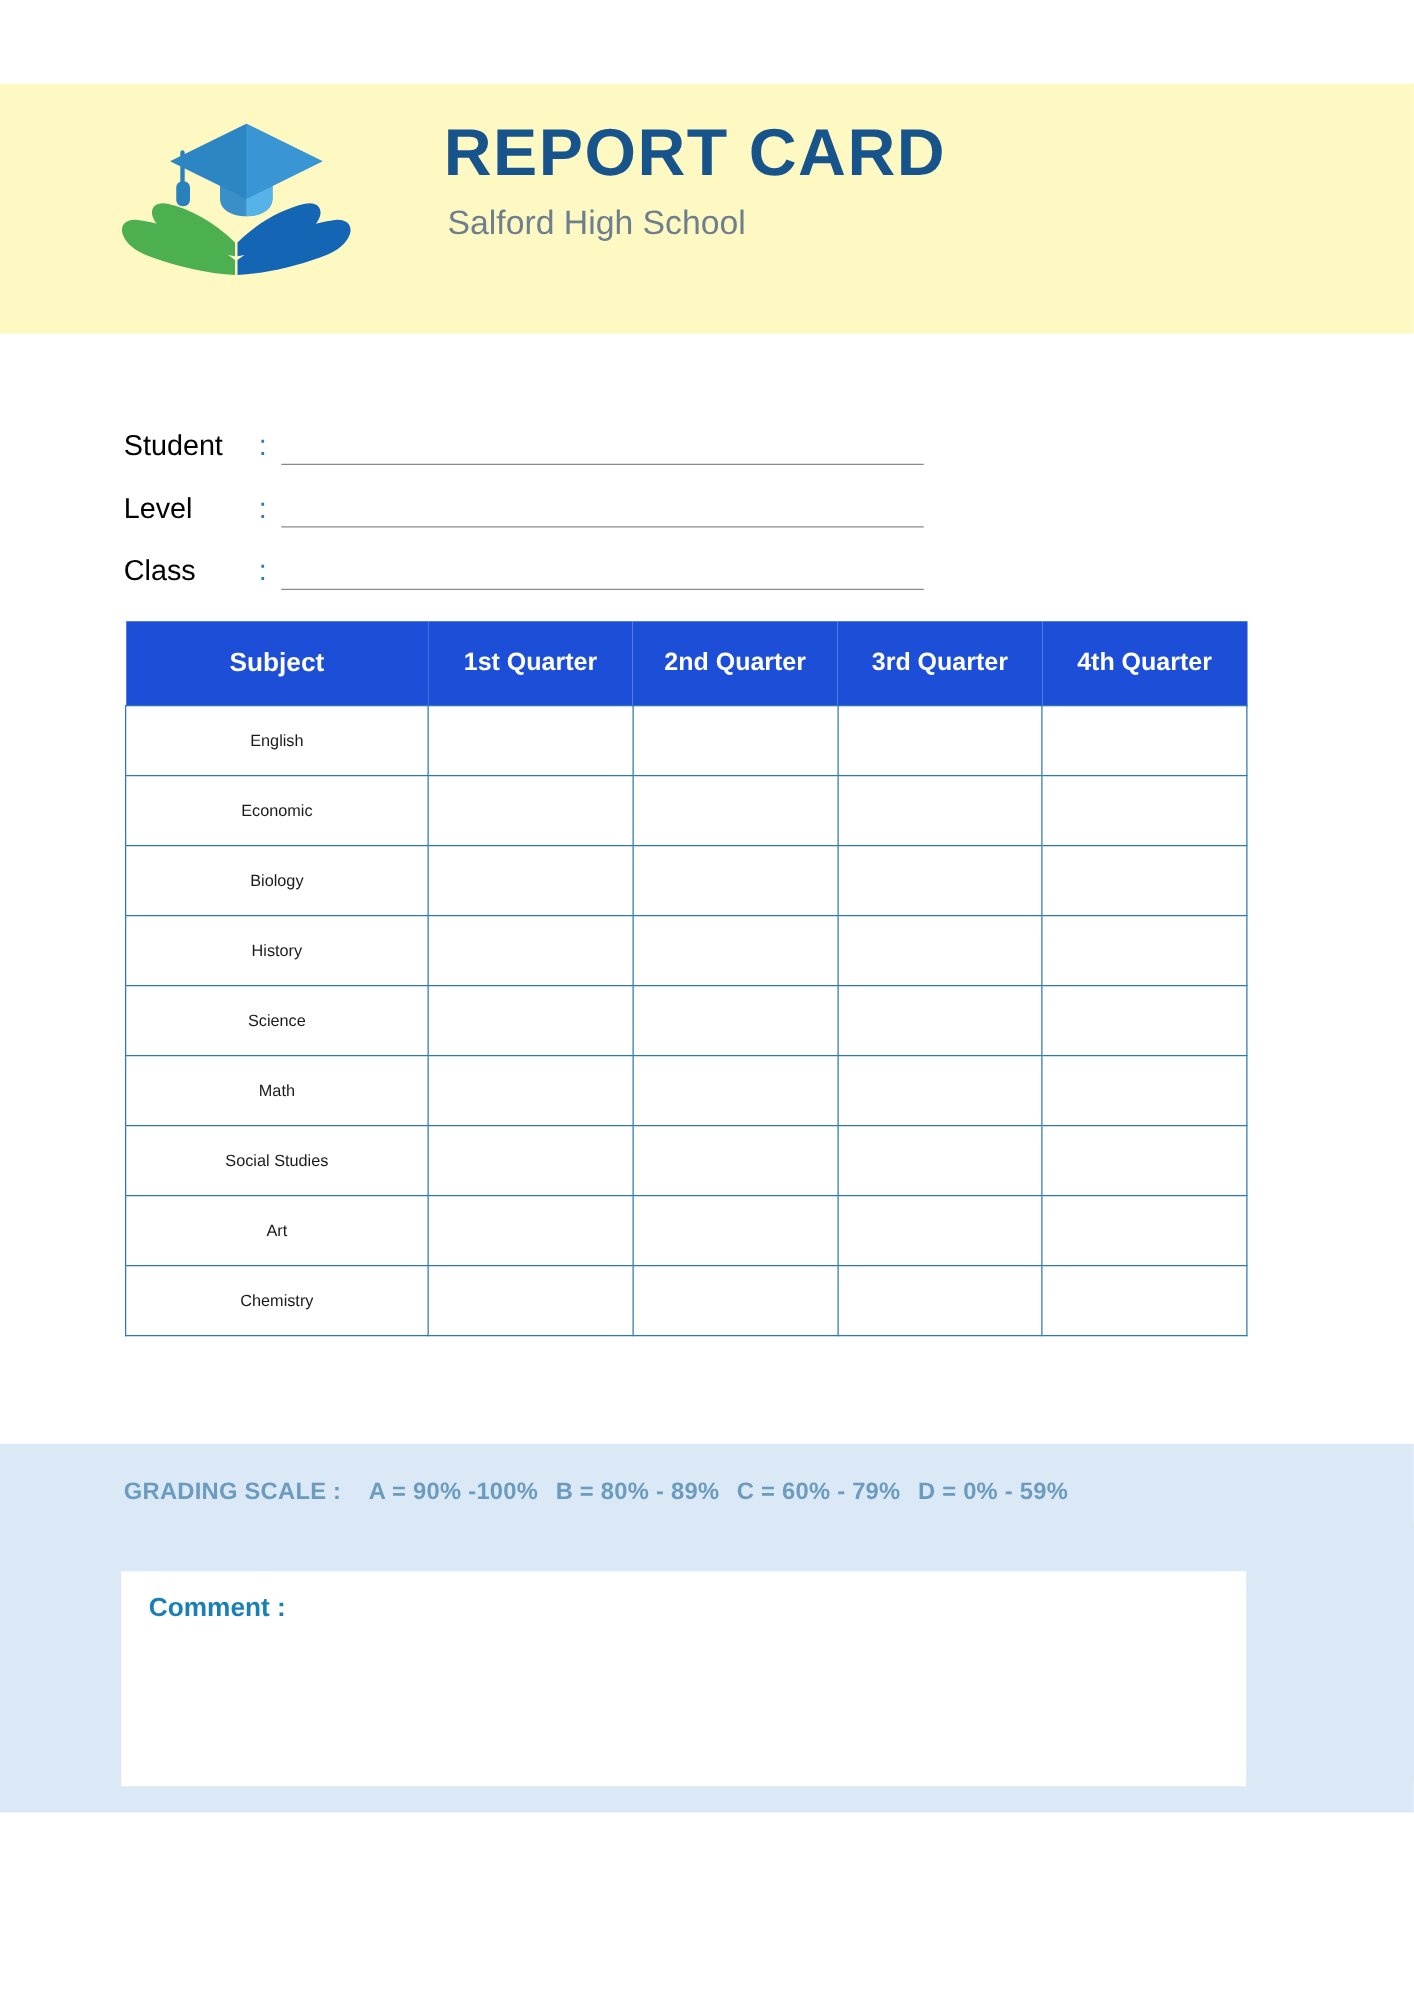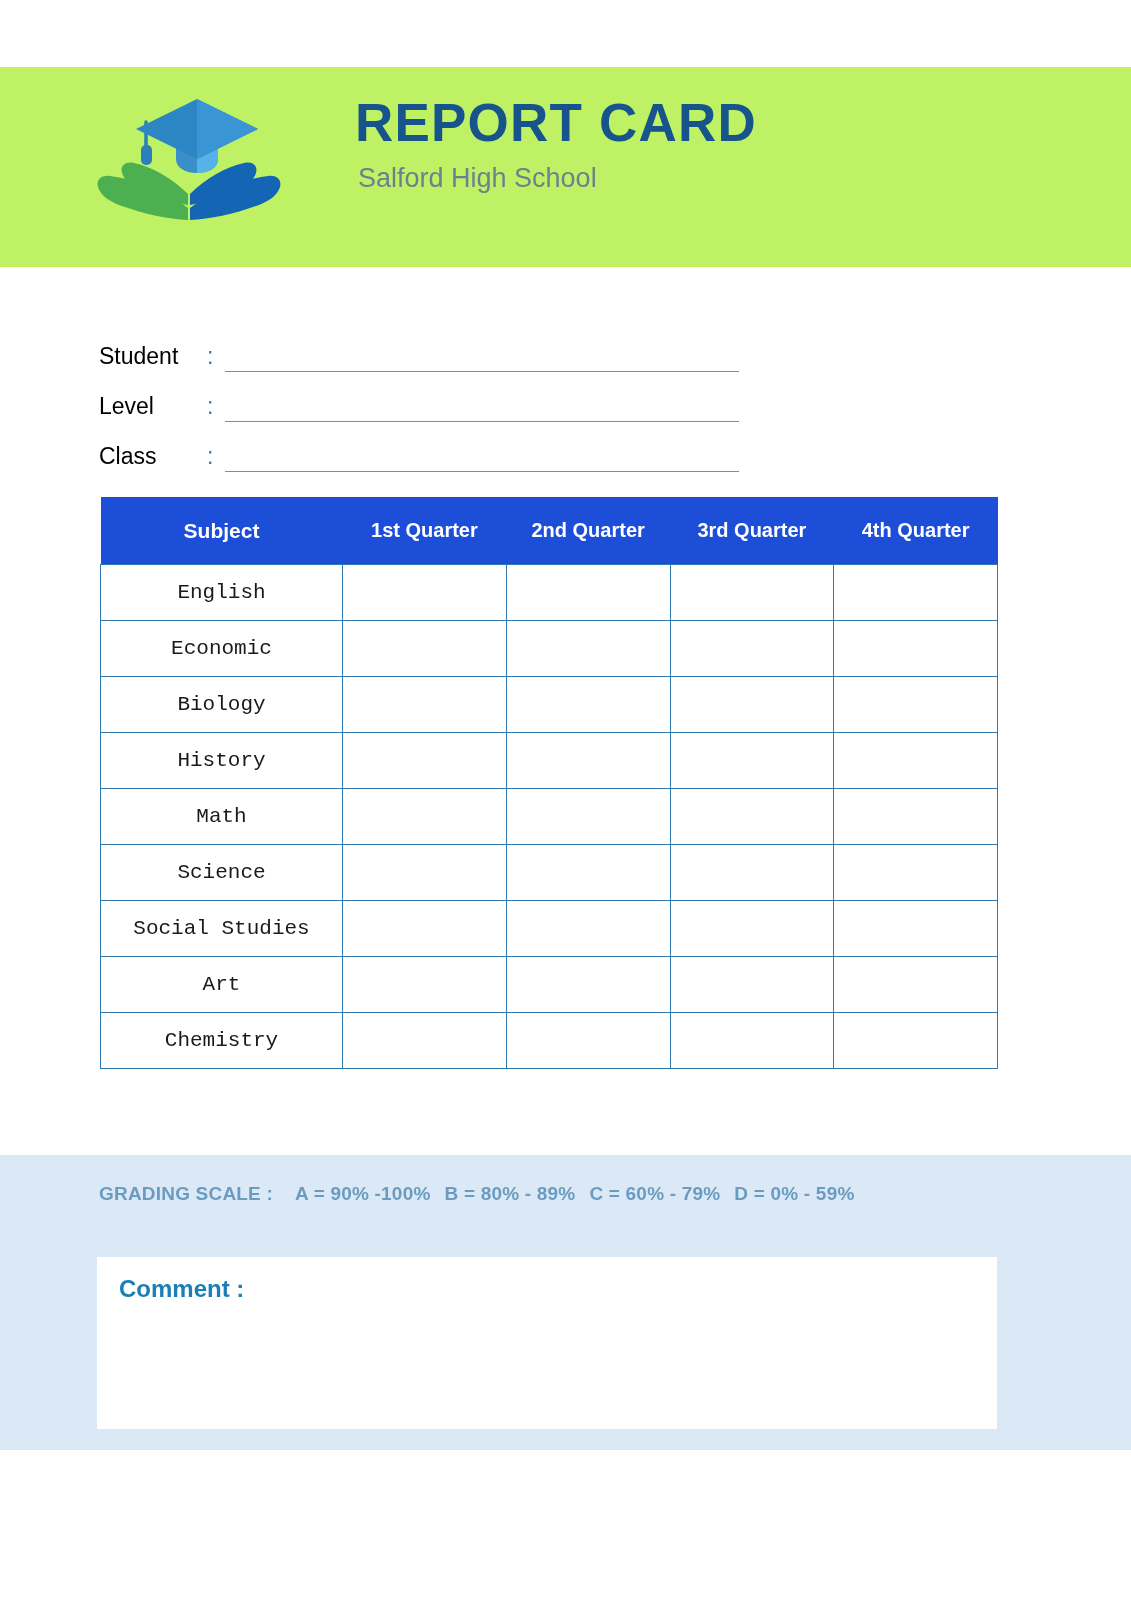--- a/index.html
+++ b/index.html
@@ -15,21 +15,21 @@
     overflow: hidden;
   }
 
   
   .header-band {
     position: absolute;
     left: 0;
     top: 67px;
     width: 1131px;
     height: 200px;
-    background: #bef264;
+    background: #fef9c3;
     display: flex;
     align-items: center;
   }
   .logo {
     position: absolute;
     left: 88px;
     top: 20px;
     width: 240px;
     height: 140px;
   }
@@ -107,25 +107,24 @@
     vertical-align: middle;
   }
   .grade-table th.subject-head {
     font-size: 21px;
   }
   .grade-table td {
     border: 1.4px solid #2e7ab0;
     height: 53px;
     text-align: center;
     vertical-align: middle;
-    font-size: 21px;
+    font-size: 13px;
     color: #1a1a1a;
     background: #ffffff;
     font-weight: normal;
-    font-family: Liberation Mono, monospace;
   }
   .grade-table td.grade-cell {
     background: #ffffff;
   }
   .col-subject { width: 242px; }
   .col-q { width: 163.75px; }
 
   
   .footer-band {
     position: absolute;
@@ -157,21 +156,21 @@
     left: 97px;
     top: 1257px;
     width: 900px;
     height: 172px;
     background: #ffffff;
   }
   .comment-label {
     position: absolute;
     left: 22px;
     top: 18px;
-    font-size: 24px;
+    font-size: 21px;
     font-weight: bold;
     color: #1a7fb5;
   }
 </style>
 </head>
 <body>
 
 <div class="header-band">
 
   <div class="logo">
@@ -262,28 +261,28 @@
       <td class="grade-cell"></td>
     </tr>
     <tr>
       <td>History</td>
       <td class="grade-cell"></td>
       <td class="grade-cell"></td>
       <td class="grade-cell"></td>
       <td class="grade-cell"></td>
     </tr>
     <tr>
+      <td>Science</td>
+      <td class="grade-cell"></td>
+      <td class="grade-cell"></td>
+      <td class="grade-cell"></td>
+      <td class="grade-cell"></td>
+    </tr>
+    <tr>
       <td>Math</td>
-      <td class="grade-cell"></td>
-      <td class="grade-cell"></td>
-      <td class="grade-cell"></td>
-      <td class="grade-cell"></td>
-    </tr>
-    <tr>
-      <td>Science</td>
       <td class="grade-cell"></td>
       <td class="grade-cell"></td>
       <td class="grade-cell"></td>
       <td class="grade-cell"></td>
     </tr>
     <tr>
       <td>Social Studies</td>
       <td class="grade-cell"></td>
       <td class="grade-cell"></td>
       <td class="grade-cell"></td>

